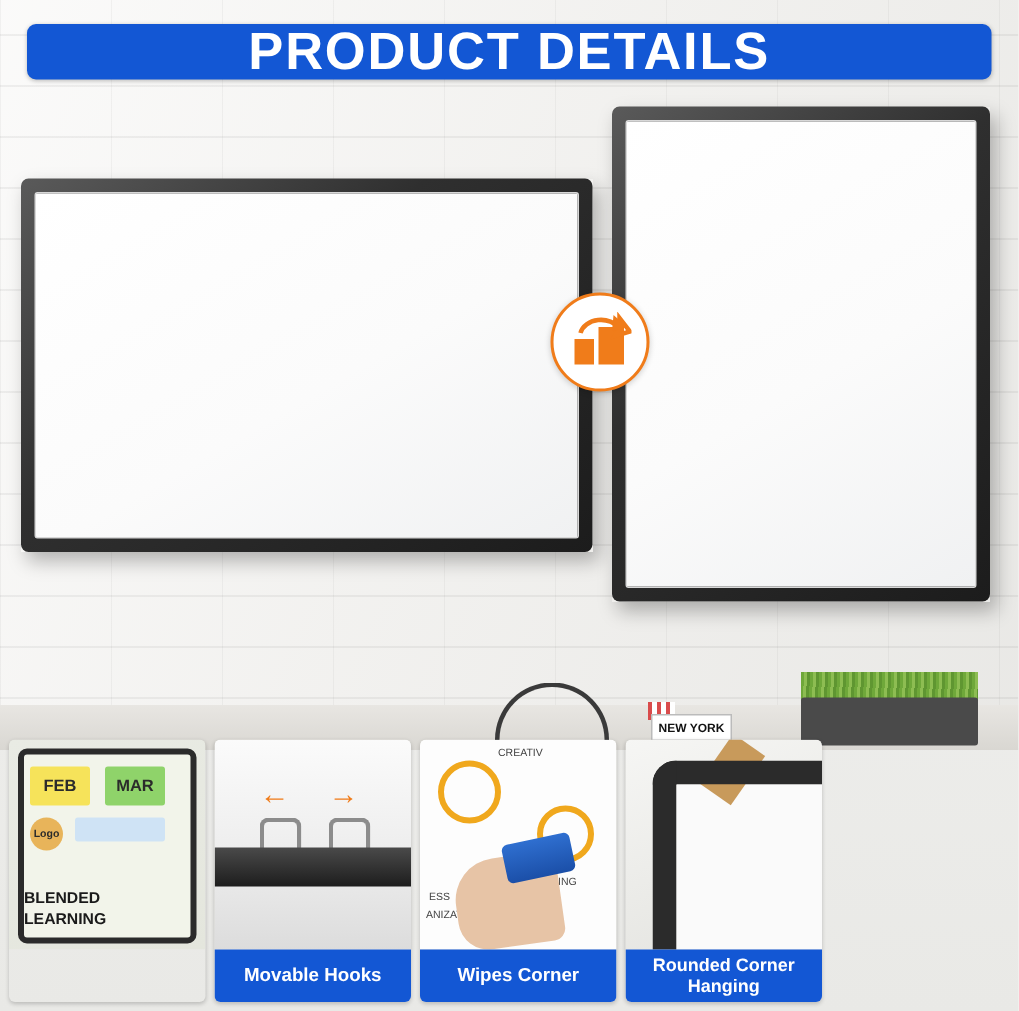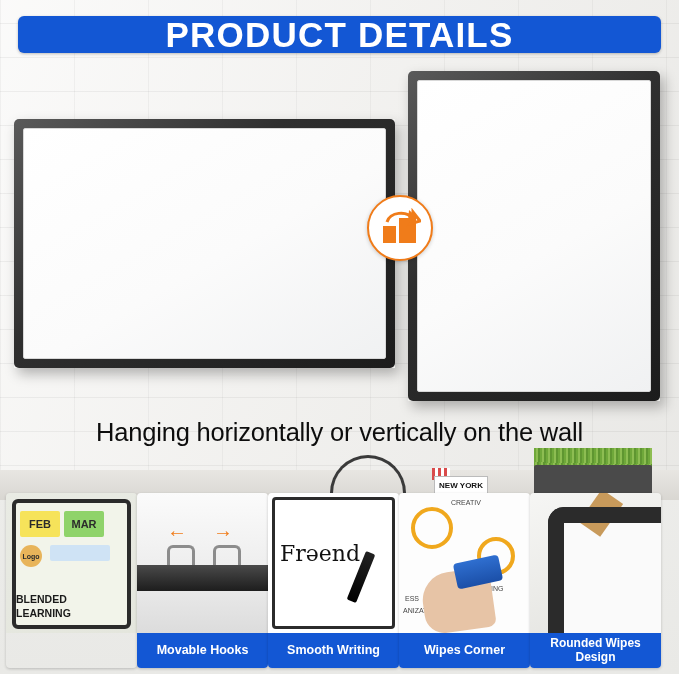--- a/index.html
+++ b/index.html
@@ -115,21 +115,21 @@
     font-weight: normal;
     letter-spacing: -0.2px;
   }
 
   
   .features {
     position: absolute;
     left: 6px; top: 493px;
     width: 667px; height: 175px;
     display: flex;
-    gap: 0;
+    gap: 6px;
   }
   .feature {
     position: relative;
     width: 131px;
     height: 175px;
     border-radius: 4px;
     overflow: hidden;
     box-shadow: 0 1px 3px rgba(0,0,0,0.2);
   }
   .feature .photo {
@@ -230,58 +230,48 @@
 
   <div class="rotate-badge">
     <svg width="42" height="40" viewBox="0 0 42 40" aria-hidden="true">
       <rect x="4" y="18" width="13" height="17" fill="#f07c1a"></rect>
       <rect x="20" y="10" width="17" height="25" fill="#f07c1a"></rect>
       <path d="M8 14 A14 11 0 0 1 34 11 L34 4 L41 13 L31 16 L34 11" fill="none" stroke="#f07c1a" stroke-width="3"></path>
       <path d="M30 2 L39 10 L29 13 Z" fill="#f07c1a"></path>
     </svg>
   </div>
 
-  <div class="tagline">Hanging horizontally or vertically on the wall</div>
 
   <div class="features">
 
     <div class="feature">
       <div class="photo">
         <div class="f1-bg"></div>
         <div class="f1-board"></div>
         <div class="note" style="left:14px; top:18px; width:40px; height:26px; background:#f6e35a;">FEB</div>
-        <div class="note" style="left:58px; top:18px; width:40px; height:26px; background:#8fd36a;">MAR</div>
+        <div class="note" style="left:64px; top:18px; width:40px; height:26px; background:#8fd36a;">MAR</div>
         <div class="note" style="left:14px; top:52px; width:22px; height:22px; background:#e8b45a; border-radius:50%; font-size:7px;">Logo</div>
         <div class="note" style="left:44px; top:52px; width:60px; height:16px; background:#cfe3f5; font-size:7px;"></div>
         <div class="f1-text">BLENDED</div>
         <div class="f1-text" style="bottom:14px;">LEARNING</div>
       </div>
     </div>
 
     <div class="feature">
       <div class="photo">
         <div class="f2-bg"></div>
         <div class="arrow-o" style="left:30px;">←</div>
         <div class="arrow-o" style="left:76px;">→</div>
         <div class="f2-hook" style="left:30px;"></div>
         <div class="f2-hook" style="left:76px;"></div>
         <div class="f2-bar"></div>
       </div>
       <div class="caption">Movable Hooks</div>
     </div>
 
-    <div class="feature">
-      <div class="photo">
-        <div class="f3-bg"></div>
-        <div class="f3-frame"></div>
-        <div class="f3-word">Frəend</div>
-        <div class="f3-pen"></div>
-      </div>
-      <div class="caption">Smooth Writing</div>
-    </div>
 
     <div class="feature">
       <div class="photo">
         <div class="f4-bg"></div>
         <div class="f4-ring" style="left:12px; top:14px; width:34px; height:34px;"></div>
         <div class="f4-ring" style="left:78px; top:44px; width:30px; height:30px;"></div>
         <div class="f4-txt" style="left:52px; top:6px;">CREATIV</div>
         <div class="f4-txt" style="left:84px; top:80px;">IDEA</div>
         <div class="f4-txt" style="left:78px; top:92px;">LOPING</div>
         <div class="f4-txt" style="left:6px; top:102px;">ESS</div>
@@ -292,17 +282,17 @@
       <div class="caption">Wipes Corner</div>
     </div>
 
     <div class="feature">
       <div class="photo">
         <div class="f5-bg"></div>
         <div class="f5-inner"></div>
         <div class="f5-wood"></div>
         <div class="f5-corner"></div>
       </div>
-      <div class="caption two-line">Rounded Wipes Design</div>
+      <div class="caption two-line">Rounded Corner Hanging</div>
     </div>
 
   </div>
 </div>
 
 </body></html>

